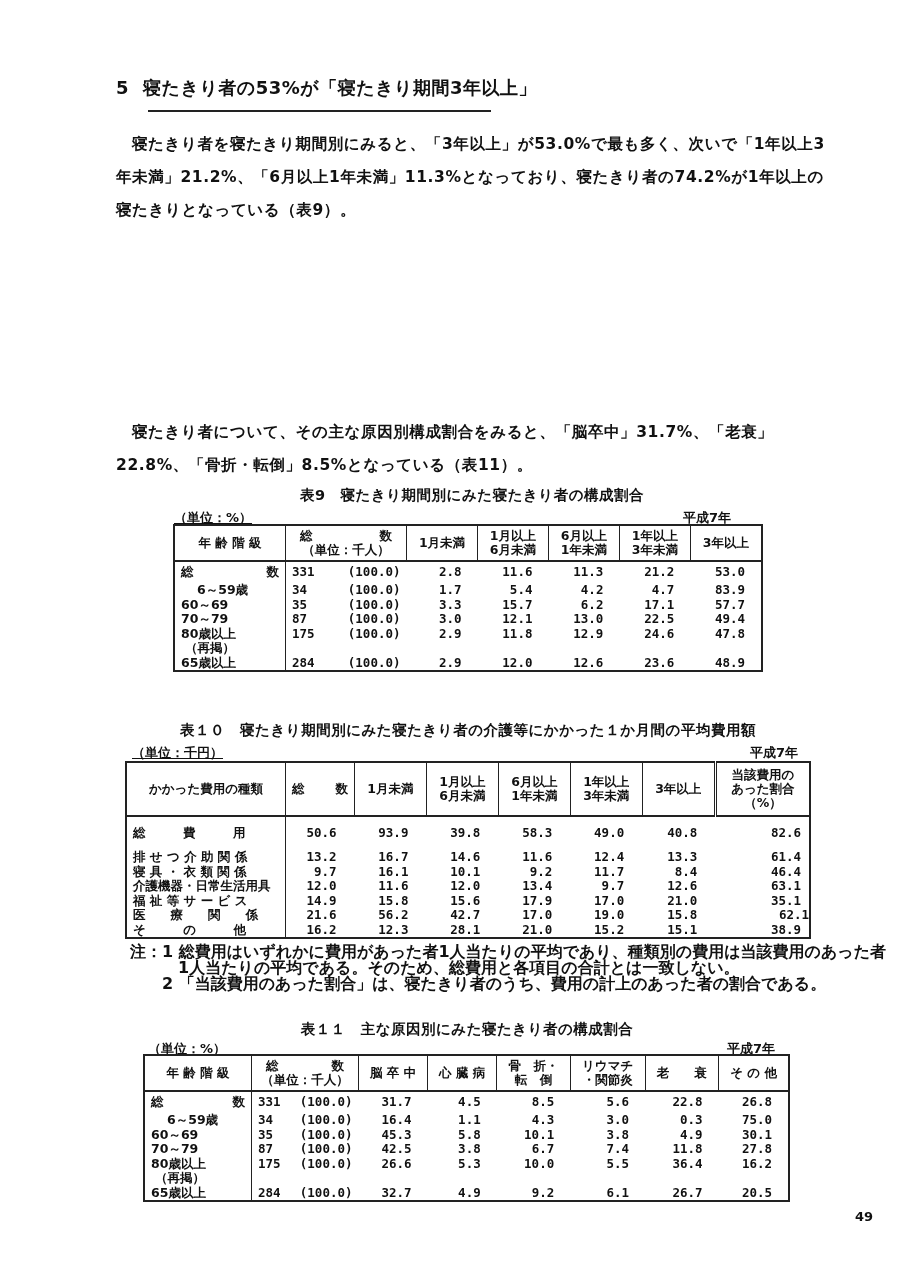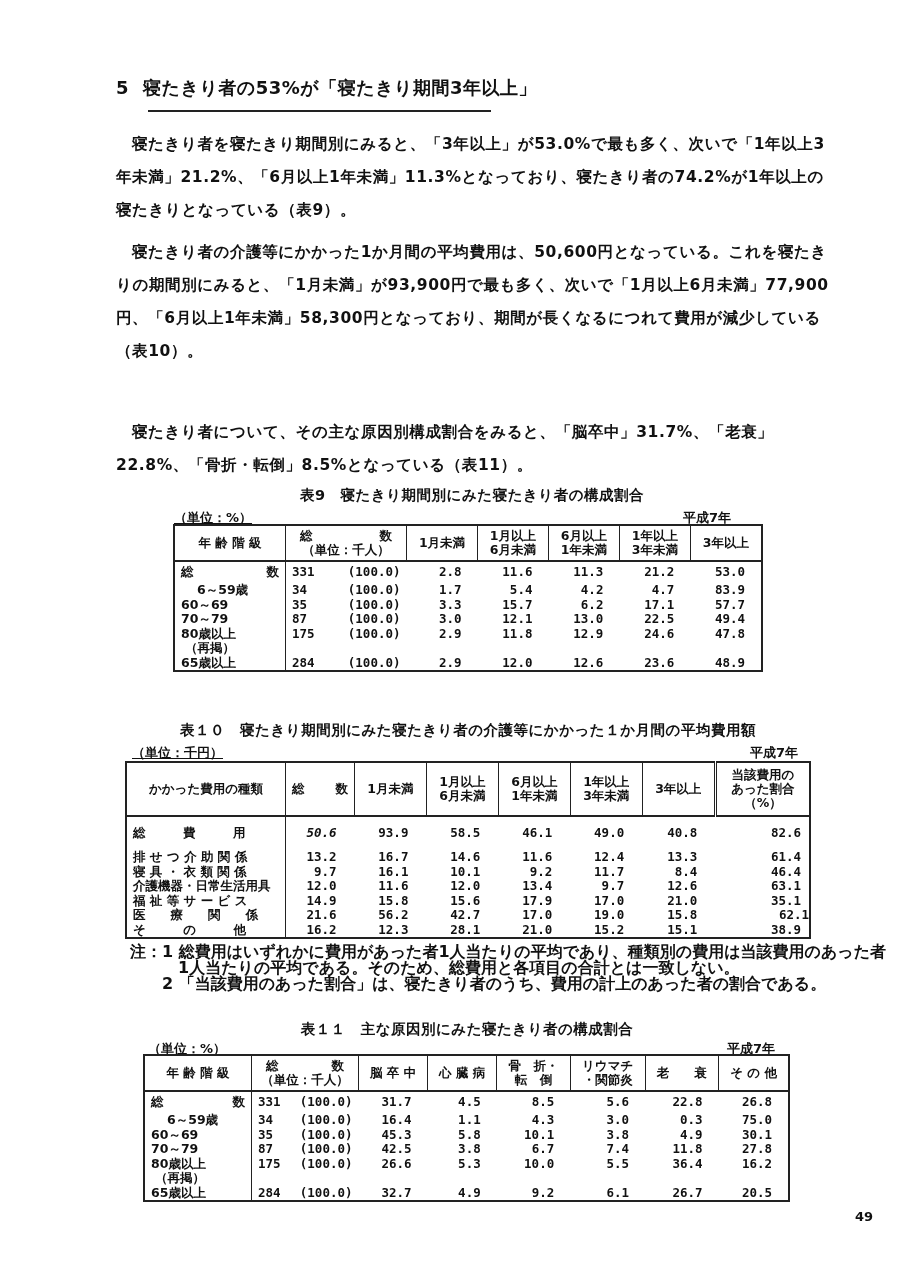--- a/index.html
+++ b/index.html
@@ -59,21 +59,20 @@
 <body>
 
 <div class="page">
 
   <div class="heading">
     <span class="num">5</span><span>寝たきり者の53%が「寝たきり期間3年以上」</span>
   </div>
   <div class="heading-underline"></div>
 
   <div class="para p1"><span class="indent"></span><span>寝たきり者を寝たきり期間別にみると、「3年以上」が53.0%で最も多く、次いで「1年以上3年未満」21.2%、「6月以上1年未満」11.3%となっており、寝たきり者の74.2%が1年以上の寝たきりとなっている（表9）。</span></div>
-  <div class="para p2"><span class="indent"></span><span>寝たきり者の介護等にかかった1か月間の平均費用は、50,600円となっている。これを寝たきりの期間別にみると、「1月未満」が93,900円で最も多く、次いで「1月以上6月未満」77,900円、「6月以上1年未満」58,300円となっており、期間が長くなるにつれて費用が減少している（表10）。</span></div>
   <div class="para p3"><span class="indent"></span><span>寝たきり者について、その主な原因別構成割合をみると、「脳卒中」31.7%、「老衰」22.8%、「骨折・転倒」8.5%となっている（表11）。</span></div>
 
   <div class="table-title" style="left:172px; top:486px; width:600px;">表9　寝たきり期間別にみた寝たきり者の構成割合</div>
   <div class="unit" style="left:174px; top:509px;">（単位：%）</div>
   <div class="era" style="left:683px; top:509px;">平成7年</div>
   <table class="t" id="t9" style="left:173px; top:524px; width:590px;">
     <thead>
       <tr style="height:36px;">
         <th style="width:98px; border-left:none;">年 齢 階 級</th>
         <th style="width:108px;">
@@ -248,24 +247,24 @@
         <th style="border-left:3px double #222;">
             <div>当該費用の</div>
             <div>あった割合</div>
             <div>（%）</div>
           </th>
       </tr>
     </thead>
     <tbody id="t10-body">
         <tr style="height: 34px;">
           <td class="lab" style="border-left: none; white-space: pre;">総　　　費　　　用</td>
-          <td style="padding-right: 18px; font-style: italic;">50.6</td>
+          <td style="padding-right: 18px;">50.6</td>
           <td style="border-left: none; padding-right: 18px; text-align: right;">93.9</td>
-          <td style="border-left: none; padding-right: 18px;">58.5</td>
-          <td style="border-left: none; padding-right: 18px;">46.1</td>
+          <td style="border-left: none; padding-right: 18px;">39.8</td>
+          <td style="border-left: none; padding-right: 18px;">58.3</td>
           <td style="border-left: none; padding-right: 18px;">49.0</td>
           <td style="border-left: none; padding-right: 18px;">40.8</td>
           <td style="border-left: none; padding-right: 8px;">82.6</td>
         </tr>
         <tr>
           <td class="lab" style="border-left: none; white-space: pre;">排 せ つ 介 助 関 係</td>
           <td style="padding-right: 18px;">13.2</td>
           <td style="border-left: none; padding-right: 18px;">16.7</td>
           <td style="border-left: none; padding-right: 18px;">14.6</td>
           <td style="border-left: none; padding-right: 18px;">11.6</td>

